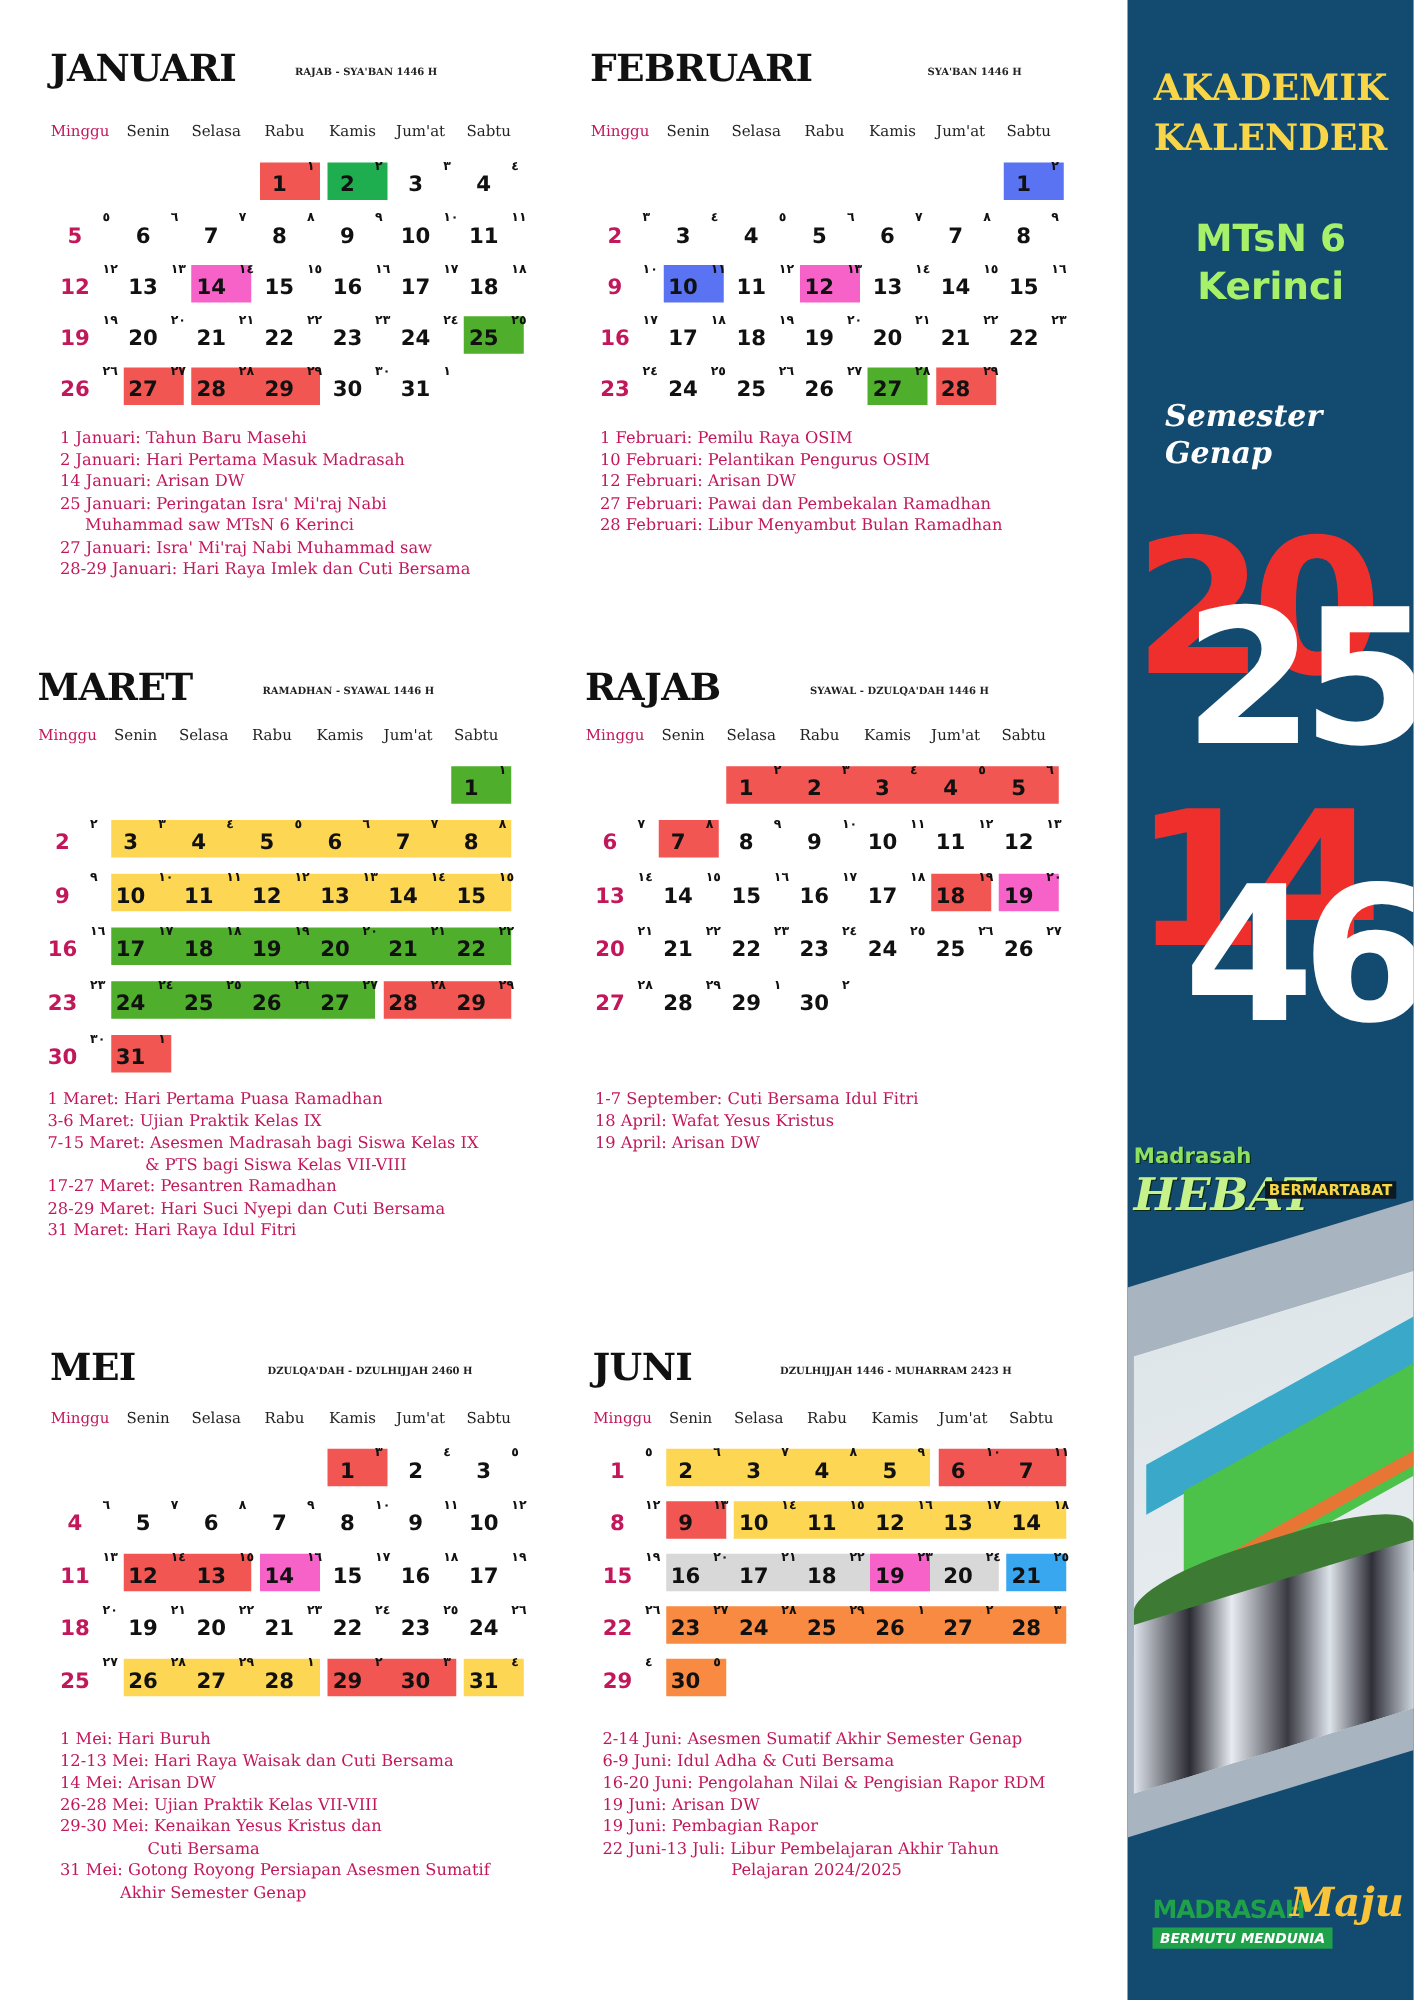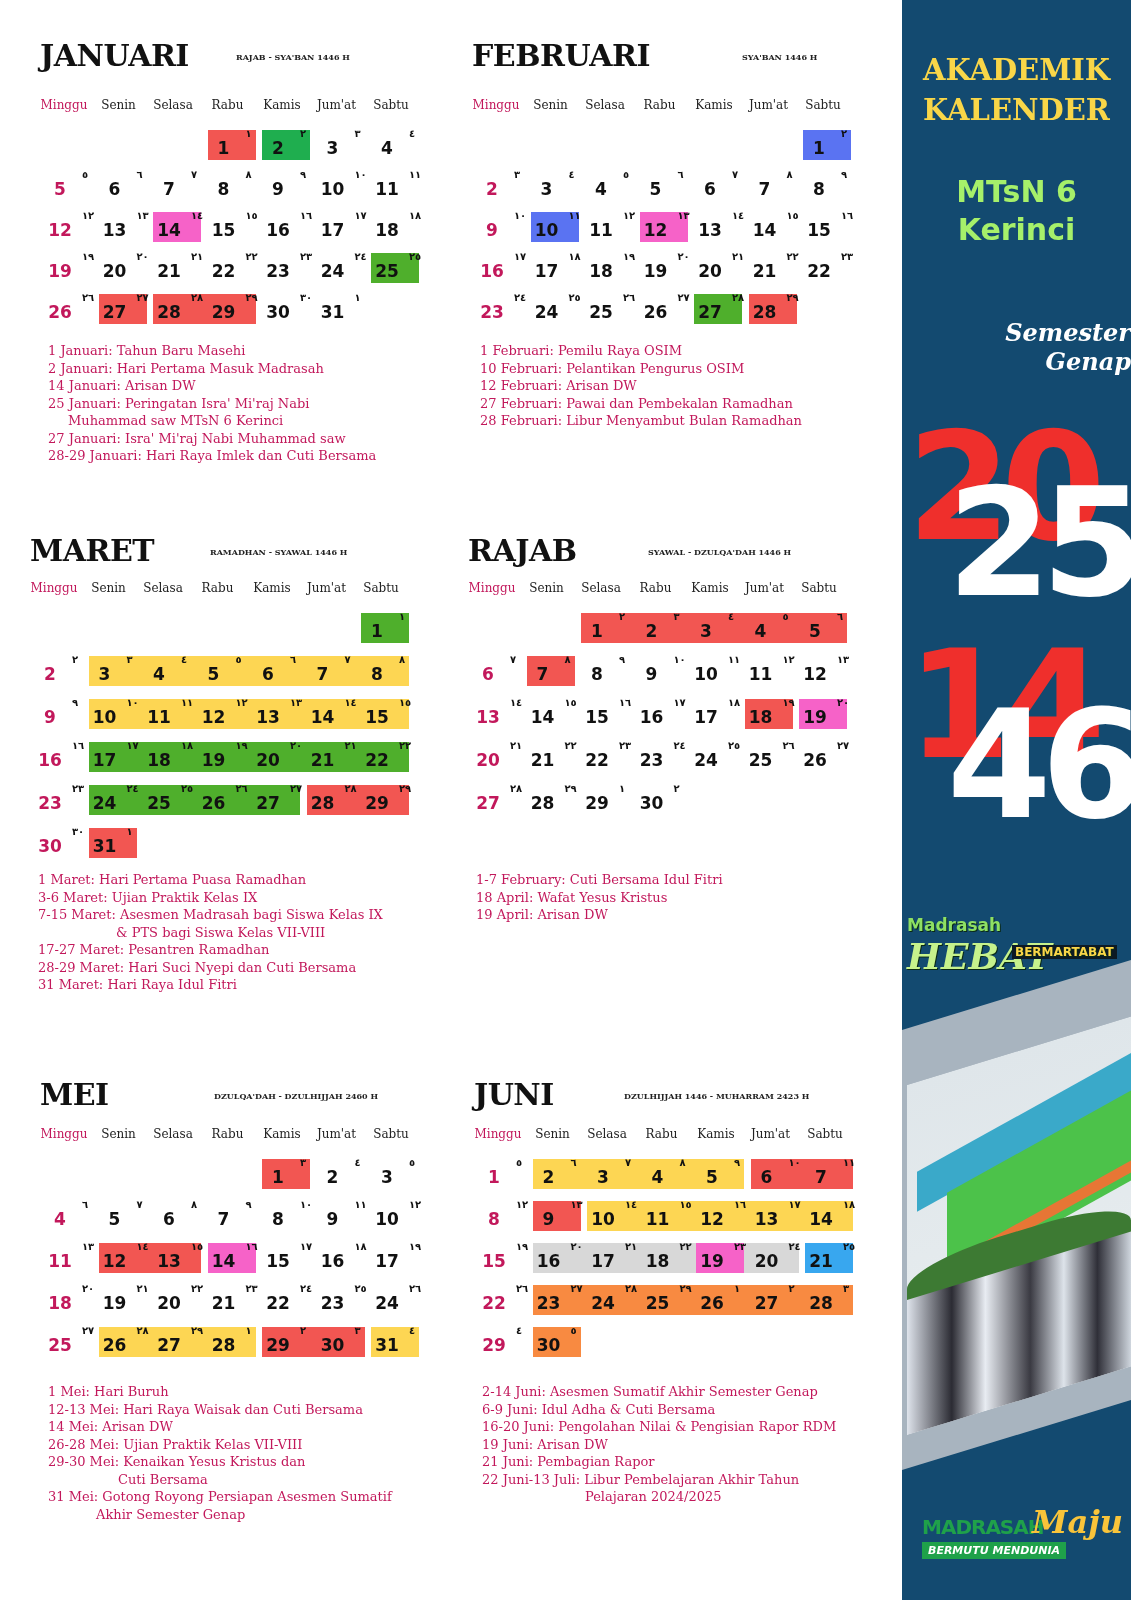--- a/index.html
+++ b/index.html
@@ -25,21 +25,21 @@
   .notes .indent1 { padding-left: 20px; }
   .notes .indent2 { padding-left: 78px; }
   .notes .indent3 { padding-left: 48px; }
   .notes .indent4 { padding-left: 70px; }
   .notes .indent5 { padding-left: 103px; }
 
   
   .sidebar { position: absolute; left: 902px; top: 0; width: 229px; height: 1600px; background: #134a70; overflow: hidden; }
   .sb-title { position: absolute; left: 0; width: 229px; text-align: center; font-family: "DejaVu Serif", serif; font-weight: bold; font-size: 29px; line-height: 40px; color: #f9d648; top: 50px; }
   .sb-school { position: absolute; left: 0; width: 229px; text-align: center; font-family: "DejaVu Sans", sans-serif; font-weight: bold; font-size: 30px; line-height: 38px; color: #a6f06a; top: 173px; }
-  .sb-semester { position: absolute; left: 0; width: 229px; text-align: right; font-family: "DejaVu Serif", serif; font-style: italic; font-weight: bold; font-size: 24px; color: #ffffff; top: 318px; padding-left: 30px; }
+  .sb-semester { position: absolute; left: 0; width: 229px; text-align: left; font-family: "DejaVu Serif", serif; font-style: italic; font-weight: bold; font-size: 24px; color: #ffffff; top: 318px; padding-left: 30px; }
   .big { position: absolute; font-family: "DejaVu Sans", sans-serif; font-weight: bold; font-size: 150px; line-height: 1; letter-spacing: -10px; }
   .big.red { color: #ef2f2c; }
   .big.white { color: #ffffff; }
   .slogan1 { position: absolute; left: 5px; top: 915px; font-family: "DejaVu Sans", sans-serif; font-size: 17px; color: #8ee063; font-weight: bold; text-shadow: 1px 1px 0 #0a2a14; }
   .slogan1 .hebat { font-style: italic; font-size: 36px; color: #c6f28c; font-family: "DejaVu Serif", serif; }
   .slogan1 .martabat { position: absolute; left: 105px; top: 30px; font-size: 12px; color: #f9d648; background: #0c1a24; padding: 0 3px; }
   .photo-band { position: absolute; left: 0; top: 1030px; width: 260px; height: 440px; background: #a8b4bf; transform: skewY(-17deg); transform-origin: 0 0; }
   .photo { position: absolute; left: 5px; top: 1085px; width: 224px; height: 350px; overflow: hidden; transform: skewY(-17deg); transform-origin: 0 100%; }
   .photo .sky { position: absolute; inset: 0; background: linear-gradient(#dfe6ea, #e9eef0); }
   .photo .roof { position: absolute; left: 10px; top: 60px; width: 240px; height: 40px; background: #3aa9c9; transform: skewY(-14deg); }
@@ -627,21 +627,21 @@
     </div>
     <div class="cell" style="left: 109px; top: 250px;">
       <div class="day" style="left: 4px;">29</div>
       <div class="hd" style="left: 42px;">١</div>
     </div>
     <div class="cell" style="left: 163.5px; top: 250px;">
       <div class="day" style="left: 4px;">30</div>
       <div class="hd" style="left: 42px;">٢</div>
     </div>
     <div class="notes" style="left: 8px; top: 338px;">
-      <div>1-7 February: Cuti Bersama Idul Fitri</div>
+      <div>1-7 September: Cuti Bersama Idul Fitri</div>
       <div>18 April: Wafat Yesus Kristus</div>
       <div>19 April: Arisan DW</div>
     </div>
   </div>
 <div class="month" style="left:40px; top:1077px;">
     <div class="month-title">MEI</div>
     <div class="hijri" style="left: 174px;">DZULQA'DAH - DZULHIJJAH 2460 H</div>
     <div class="dow-row" style="top: 50px;">
       <div class="dow sun" style="left: -4px;">Minggu</div>
       <div class="dow" style="left: 50.5px;">Senin</div>
@@ -931,21 +931,21 @@
     </div>
     <div class="cell" style="left: 54.5px; top: 248px;">
       <div class="day" style="left: 4px;">30</div>
       <div class="hd" style="left: 42px;">٥</div>
     </div>
     <div class="notes" style="left: 8px; top: 306px;">
       <div>2-14 Juni: Asesmen Sumatif Akhir Semester Genap</div>
       <div>6-9 Juni: Idul Adha &amp; Cuti Bersama</div>
       <div>16-20 Juni: Pengolahan Nilai &amp; Pengisian Rapor RDM</div>
       <div>19 Juni: Arisan DW</div>
-      <div>21 Juni: Pembagian Rapor</div>
+      <div>19 Juni: Pembagian Rapor</div>
       <div>22 Juni-13 Juli: Libur Pembelajaran Akhir Tahun</div>
       <div class="indent5">Pelajaran 2024/2025</div>
     </div>
   </div>
 
 <div class="sidebar">
   <div class="sb-title">
     <div>AKADEMIK</div>
     <div>KALENDER</div>
   </div>

